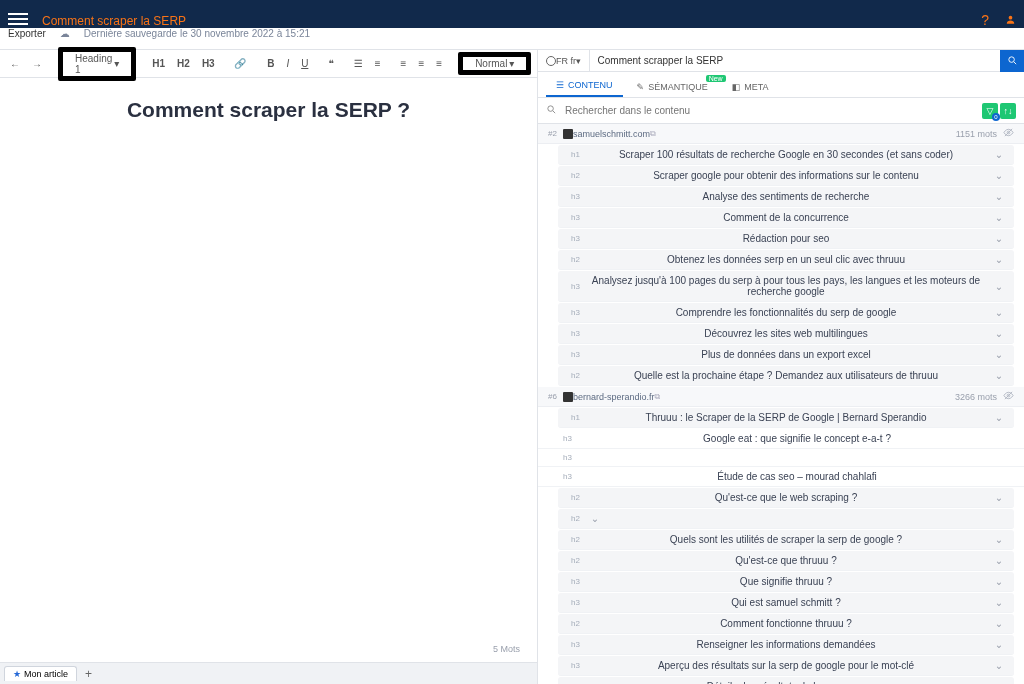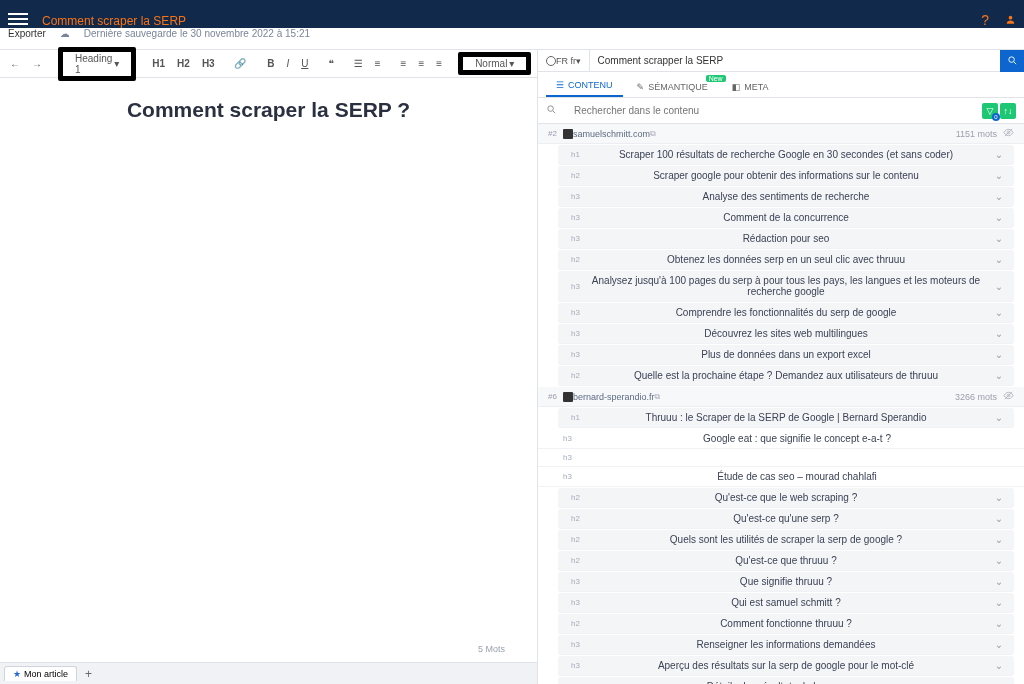--- a/index.html
+++ b/index.html
@@ -12,36 +12,36 @@
 .subbar { background: #fff; height: 22px; display: flex; align-items: flex-start; padding: 0 8px; border-bottom: 1px solid #e0e3e8; font-size: 10px; color: #7a8599; gap: 14px; }
 .export-btn { color: #333; cursor: pointer; }
 .main { display: flex; height: calc(684px - 28px - 22px); }
 .editor-pane { width: 538px; background: #fff; display: flex; flex-direction: column; border-right: 1px solid #e0e3e8; }
 .toolbar { display: flex; align-items: center; height: 28px; padding: 0 6px; gap: 4px; border-bottom: 1px solid #e0e3e8; font-size: 10px; color: #555; }
 .tool { padding: 2px 4px; cursor: pointer; display: flex; align-items: center; gap: 2px; }
 .tool.sel { border: 5px solid #000000; border-radius: 2px; padding: 1px 12px; }
 .sep { width: 1px; height: 16px; background: #e0e3e8; margin: 0 2px; }
 .editor-body { flex: 1; padding: 20px 40px; position: relative; text-align: center; }
 .editor-body h1 { font-size: 21px; font-weight: 700; color: #2a3040; }
-.word-count { position: absolute; bottom: 8px; right: 32px; font-size: 9px; color: #9aa0ad; }
+.word-count { position: absolute; bottom: 8px; right: 17px; font-size: 9px; color: #9aa0ad; }
 .editor-tabs { height: 22px; background: #f0f2f5; border-top: 1px solid #e0e3e8; display: flex; align-items: center; }
 .etab { background: #fff; border: 1px solid #d0d5dd; border-bottom: none; padding: 2px 8px; font-size: 9px; display: flex; align-items: center; gap: 3px; margin-left: 4px; border-radius: 3px 3px 0 0; }
 .etab .star { color: #2468d6; }
 .add-tab { padding: 2px 8px; font-size: 12px; color: #666; cursor: pointer; }
 .right-pane { flex: 1; display: flex; flex-direction: column; background: #fff; }
 .right-header { height: 22px; display: flex; align-items: center; border-bottom: 1px solid #e0e3e8; }
 .lang { display: flex; align-items: center; padding: 0 8px; font-size: 9px; color: #555; border-right: 1px solid #e0e3e8; height: 100%; }
 .search-serp { flex: 1; padding: 0 8px; font-size: 10px; color: #333; height: 100%; display: flex; align-items: center; border: none; outline: none; }
 .search-btn { width: 24px; height: 22px; background: #0d66d0; color: #fff; display: flex; align-items: center; justify-content: center; cursor: pointer; }
 .tabs-row { height: 26px; display: flex; align-items: flex-end; border-bottom: 1px solid #e0e3e8; padding: 0 8px; gap: 4px; }
 .rtab { padding: 5px 10px; font-size: 9px; color: #666; display: flex; align-items: center; gap: 4px; cursor: pointer; position: relative; }
 .rtab.active { color: #0d66d0; border-bottom: 2px solid #0d66d0; }
 .rtab .badge { background: #1ec773; color: #fff; font-size: 7px; padding: 0 3px; border-radius: 2px; position: absolute; top: -2px; right: -8px; }
 .filter-row { height: 26px; display: flex; align-items: center; padding: 0 8px; gap: 6px; border-bottom: 1px solid #e0e3e8; }
-.filter-search { flex: 1; display: flex; align-items: center; gap: 17px; font-size: 10px; color: #9aa0ad; }
+.filter-search { flex: 1; display: flex; align-items: center; gap: 8px; font-size: 10px; color: #9aa0ad; }
 .filter-search input { border: none; outline: none; font-size: 10px; flex: 1; }
 .filter-btns { display: flex; gap: 2px; }
 .fbtn { width: 16px; height: 16px; background: #1ec773; color: #fff; display: flex; align-items: center; justify-content: center; border-radius: 2px; font-size: 9px; position: relative; }
 .fbtn .dot{ position:absolute; bottom:-2px; right:-2px; background:#0d66d0; color:#fff; width:8px; height:8px; border-radius:50%; font-size:6px; display:flex; align-items:center; justify-content:center;}
 .content-list { flex: 1; overflow-y: auto; }
 .source-row { display: flex; align-items: center; padding: 3px 10px; font-size: 9px; color: #666; background: #f7f8fa; border-bottom: 1px solid #eceef2; gap: 6px; }
 .source-row .rank { color: #9aa0ad; font-size: 8px; }
 .source-row .domain { flex: 1; color: #5d6b82; display: flex; align-items: center; }
 .source-row .favicon { width:10px; height:10px; background:#333; border-radius:1px; display:inline-block;}
 .source-row .link-icon{ color:#aab; font-size:8px;}
@@ -274,21 +274,20 @@
           <span class="htag">h3</span>
           <span class="txt">Étude de cas seo – mourad chahlafi</span>
         </div>
         <div class="item-row compact">
           <span class="htag">h2</span>
           <span class="txt">Qu'est-ce que le web scraping ?</span>
           <span class="chev">⌄</span>
         </div>
         <div class="item-row compact">
           <span class="htag">h2</span>
-          <span class="txt">Qu'est-ce qu'une serp ?</span>
           <span class="chev">⌄</span>
         </div>
         <div class="item-row compact">
           <span class="htag">h2</span>
           <span class="txt">Quels sont les utilités de scraper la serp de google ?</span>
           <span class="chev">⌄</span>
         </div>
         <div class="item-row compact">
           <span class="htag">h2</span>
           <span class="txt">Qu'est-ce que thruuu ?</span>

